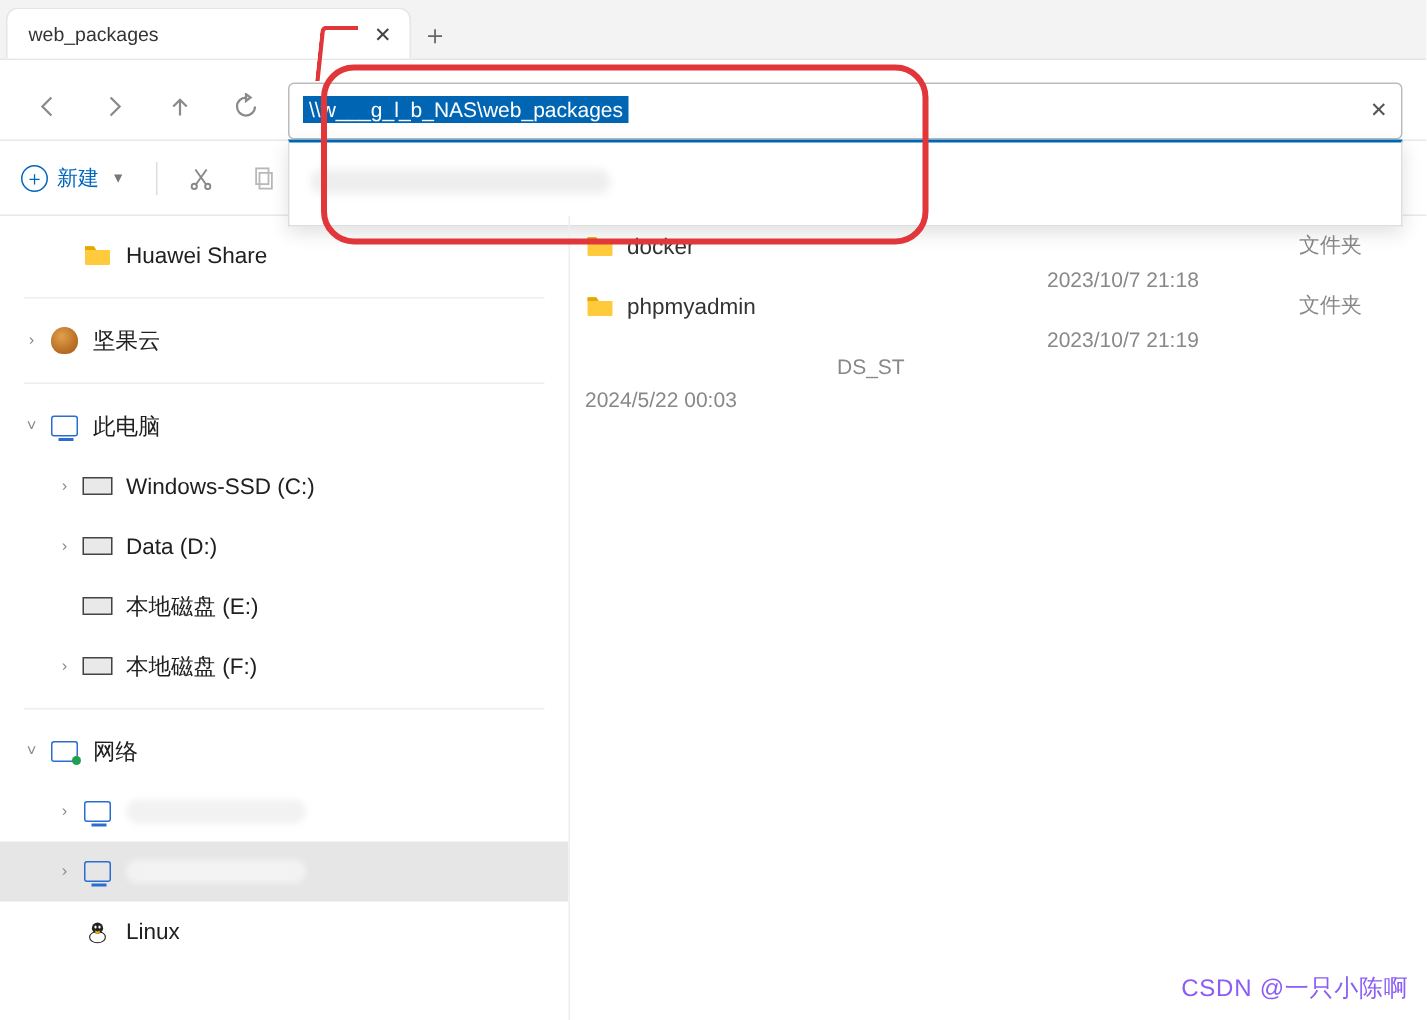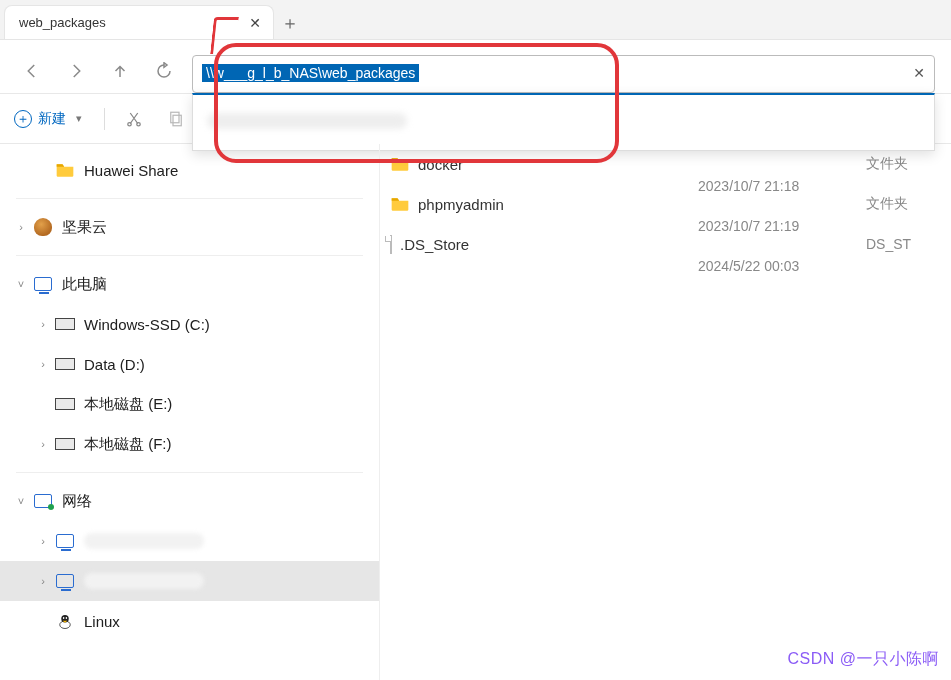--- a/index.html
+++ b/index.html
@@ -288,24 +288,20 @@
                 <path class="folder-icon" d="M2 5h7l2 3h11v11a1 1 0 0 1-1 1H3a1 1 0 0 1-1-1z"></path>
                 <path fill="#e6a700" d="M2 5h7l2 3H2z"></path>
               </svg>
             </span>
             <span>phpmyadmin</span>
           </div>
           <div class="fdate">2023/10/7 21:19</div>
           <div class="ftype">文件夹</div>
         </div>
         <div class="row">
-          <div class="fname">
-            <span><span class="blankfile"></span></span>
-            <span>.DS_Store</span>
-          </div>
           <div class="fdate">2024/5/22 00:03</div>
           <div class="ftype">DS_ST</div>
         </div>
       </div>
   </div>
 </div>
 
 <div class="annot"></div>
 <div class="watermark">CSDN @一只小陈啊</div>
 

